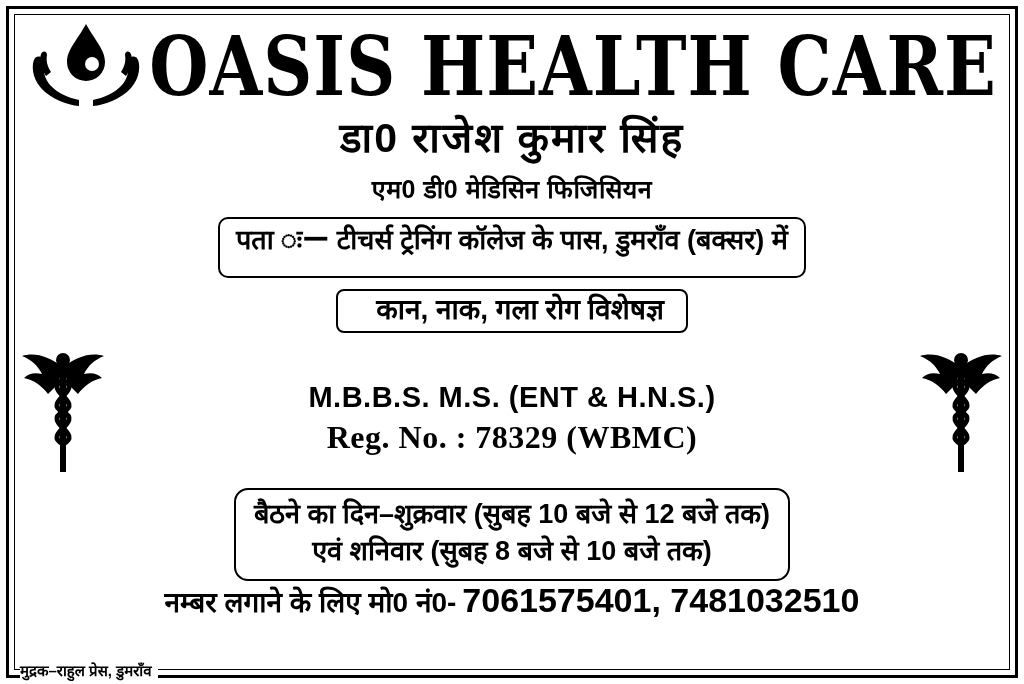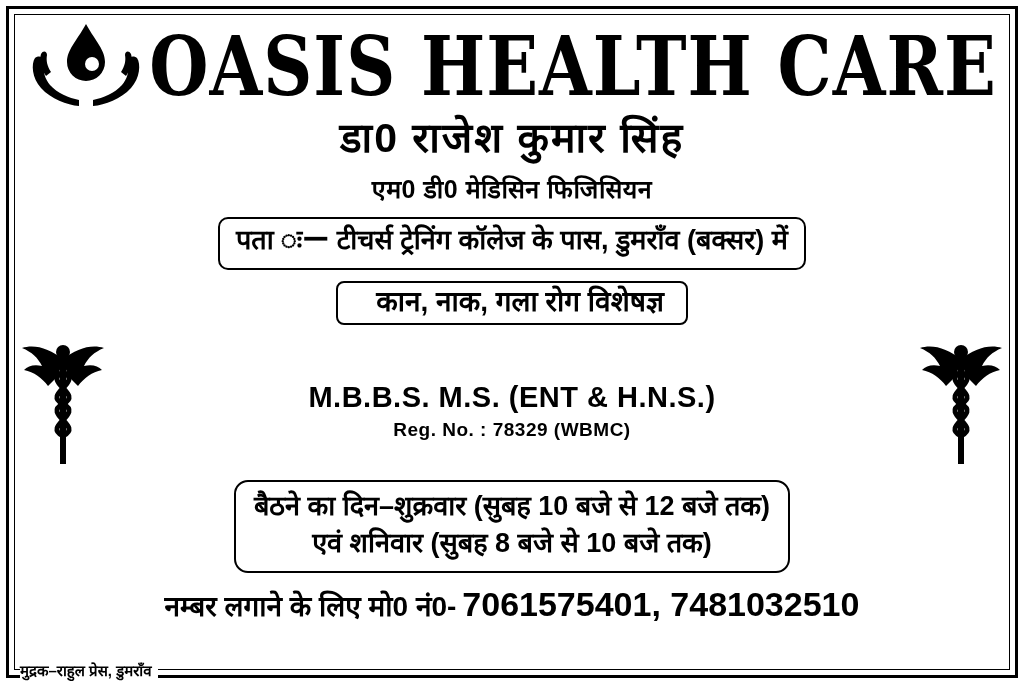--- a/index.html
+++ b/index.html
@@ -81,21 +81,21 @@
     font-weight: bold;
     font-size: 25px;
     margin-top: 10px;
     letter-spacing: 0.5px;
   }
 
   .address-box {
     margin: 12px auto 0 auto;
     border: 2.5px solid #000;
     border-radius: 10px;
-    padding: 6px 16px 12px 16px;
+    padding: 6px 16px 20px 16px;
     text-align: center;
     font-weight: bold;
     font-size: 27px;
     width: fit-content;
     max-width: 94%;
     line-height: 1.15;
   }
 
   .speciality-box {
     margin: 11px auto 0 auto;
@@ -139,23 +139,24 @@
        4px 4px 1px #7a7a7a;
   }
   .doctor-degree {
     font-weight: bold;
     font-size: 29px;
     margin-top: 14px;
     letter-spacing: 0.5px;
   }
   .doctor-reg {
     font-weight: bold;
-    font-size: 19px;
+    font-size: 32px;
     margin-top: 5px;
     letter-spacing: 0.5px;
+    font-family: Liberation Serif, serif;
   }
 
   
   .timing-box {
     margin: 4px auto 0 auto;
     border: 2.5px solid #000;
     border-radius: 14px;
     padding: 6px 18px 10px 18px;
     text-align: center;
     font-weight: bold;
@@ -163,21 +164,20 @@
     line-height: 1.35;
     width: fit-content;
     max-width: 96%;
   }
 
   
   .phone-row {
     display: flex;
     align-items: baseline;
     justify-content: center;
-    margin-top: 12px;
     white-space: nowrap;
   }
   .phone-label {
     font-weight: bold;
     font-size: 28px;
     letter-spacing: 0px;
   }
   .phone-numbers {
     font-weight: bold;
     font-size: 34px;

